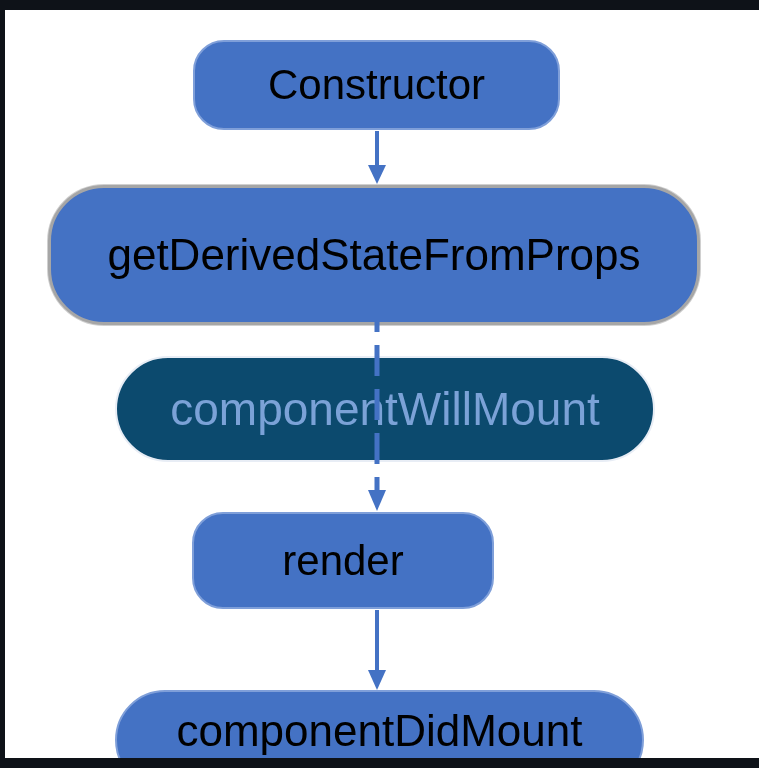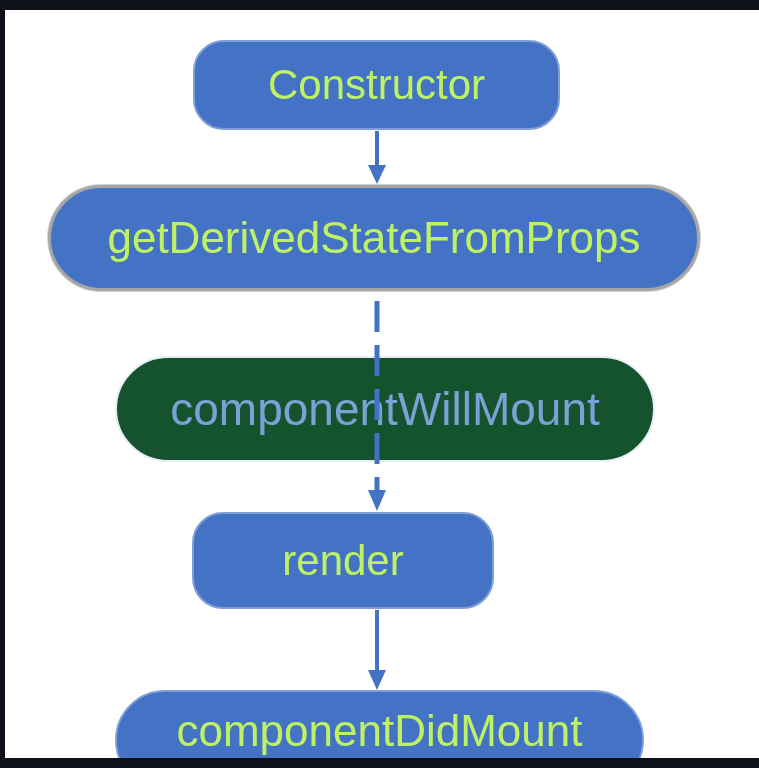--- a/index.html
+++ b/index.html
@@ -14,42 +14,42 @@
   .bar { position: absolute; background: #0e1218; z-index: 10; }
   .bar-top    { left: 0; top: 0;    width: 759px; height: 10px; }
   .bar-bottom { left: 0; top: 758px; width: 759px; height: 10px; }
   .bar-left   { left: 0; top: 0;    width: 5px;  height: 768px; }
 
   
   .node {
     position: absolute;
     display: flex; align-items: center; justify-content: center;
     box-sizing: border-box;
-    color: #bef264;
+    color: #000000;
     z-index: 2;
     white-space: nowrap;
   }
   .node-blue {
     background: #4472c4;
     border: 2px solid #7f9fd9;
   }
   .node-constructor {
     left: 193px; top: 40px; width: 367px; height: 90px;
     border-radius: 31px; font-size: 42px;
   }
   .node-gdsfp {
-    left: 48px; top: 185px; width: 652px; height: 106px;
+    left: 48px; top: 185px; width: 652px; height: 140px;
     border-radius: 56px; font-size: 44px;
     border: 3px solid #a6a6a6;
     box-shadow: 0 0 0 1px #d0d0d0;
   }
   .node-ghost {
     left: 115px; top: 356px; width: 540px; height: 106px;
     border-radius: 53px; font-size: 46px;
-    background: #14532d;
+    background: #0c4a6e;
     border: 2px solid #e8edf5;
     color: #7ba2d7;
   }
   .node-render {
     left: 192px; top: 512px; width: 302px; height: 97px;
     border-radius: 31px; font-size: 42px;
   }
   .node-cdm {
     left: 115px; top: 690px; width: 529px; height: 100px;
     border-radius: 50px; font-size: 44px;

